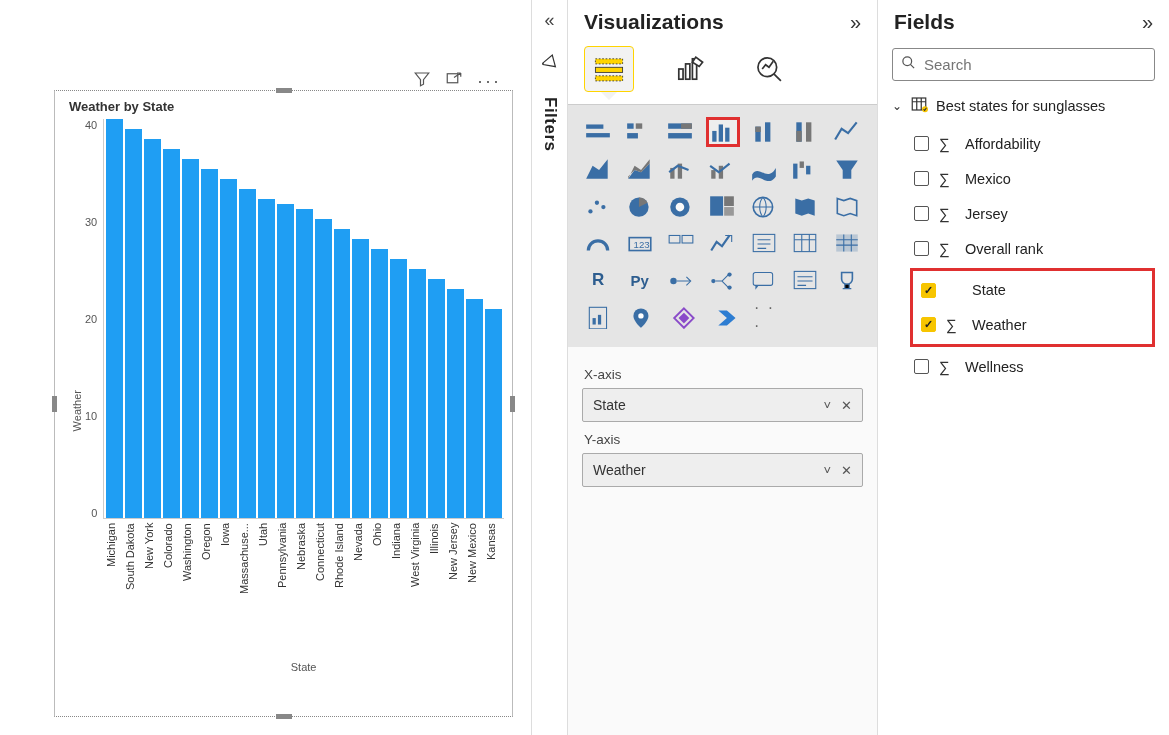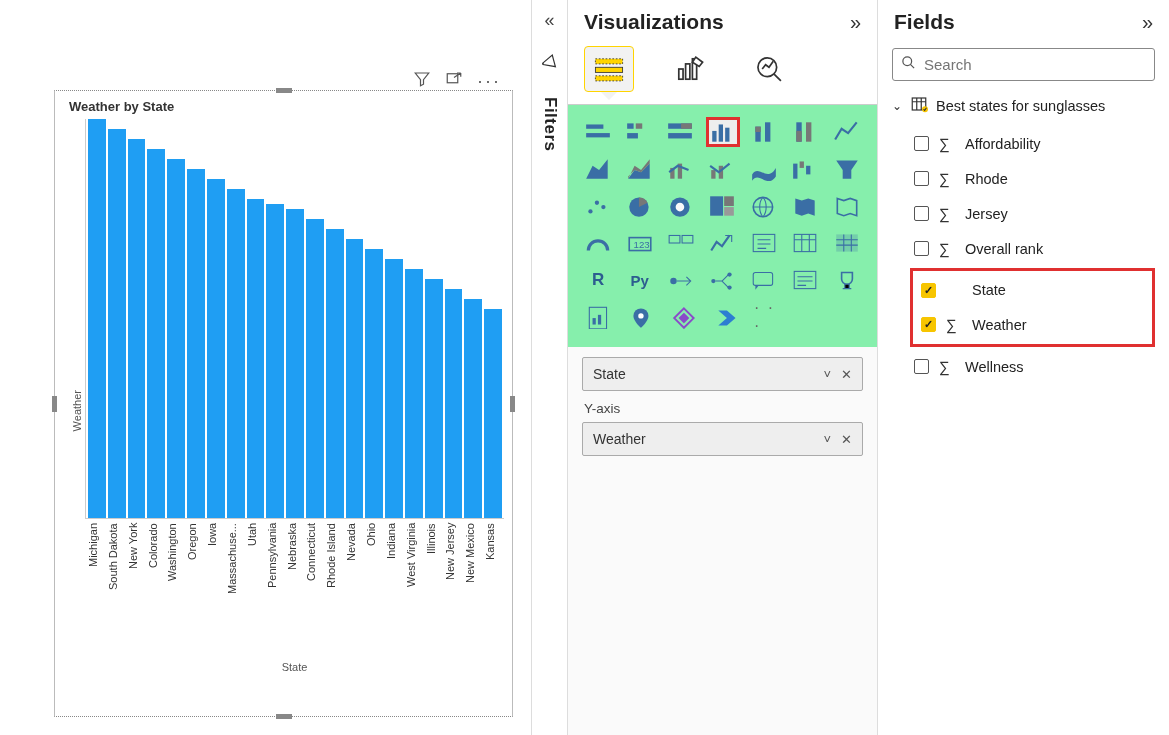--- a/index.html
+++ b/index.html
@@ -38,21 +38,21 @@
   .pane-header { display: flex; justify-content: space-between; align-items: center; padding: 10px 16px 6px 16px; }
   .pane-title { font-size: 21px; font-weight: 600; color: #222; }
   .pane-chev { font-size: 20px; color: #333; }
   .sub-header { padding: 0 16px; font-size: 14px; color: #333; }
   .mode-tabs { display: flex; gap: 30px; padding: 6px 16px 0 16px; align-items: center; }
   .mode-tab { width: 50px; height: 46px; display: flex; align-items: center; justify-content: center; position: relative; }
   .mode-tab.selected { background: #f2f2f2; border: 1px solid #ffd400; border-radius: 4px; }
   .mode-tab.selected::after { content:""; position:absolute; bottom:-9px; left:50%; transform:translateX(-50%); width:0; height:0; border-left:8px solid transparent; border-right:8px solid transparent; border-top:8px solid #f2f2f2; }
   .mode-tab svg { width: 34px; height: 34px; }
 
-  .viz-gallery { border-top: 1px solid #ccc; margin-top: 12px; padding: 12px 14px 8px 14px; background: #86efac; }
+  .viz-gallery { border-top: 1px solid #ccc; margin-top: 12px; padding: 12px 14px 8px 14px; background: #e5e5e5; }
   .viz-row { display: flex; gap: 9px; margin-bottom: 7px; }
   .viz-cell { width: 34px; height: 30px; display: flex; align-items: center; justify-content: center; color: #3a6ea5; }
   .viz-cell svg { width: 28px; height: 24px; }
   .viz-cell.highlight { border: 3px solid #e03030; background: #eee; }
   .viz-cell.py { font-weight: 700; font-size: 15px; color: #2d5d8f; }
   .viz-cell.r { font-weight: 700; font-size: 17px; color: #2d5d8f; }
   .viz-more { color: #666; font-size: 16px; letter-spacing: 2px; align-self: center; }
 
   .wells { padding: 10px 14px; background: #fafafa; flex: 1; }
   .well-label { font-size: 13.5px; color: #444; margin: 10px 0 6px 2px; }
@@ -93,20 +93,27 @@
 
   <div class="viz-container">
     <div class="viz-handle top"></div>
     <div class="viz-handle bottom"></div>
     <div class="viz-handle left"></div>
     <div class="viz-handle right"></div>
 
     <div class="chart-title">Weather by State</div>
     <div class="chart-body">
       <div class="y-axis-label">Weather</div>
+      <div class="y-axis" id="y-axis">
+          <div>40</div>
+          <div>30</div>
+          <div>20</div>
+          <div>10</div>
+          <div>0</div>
+        </div>
       <div class="plot-wrap">
         <div class="plot" id="plot">
             <div class="bar" style="height: 100%;"></div>
             <div class="bar" style="height: 97.5%;"></div>
             <div class="bar" style="height: 95%;"></div>
             <div class="bar" style="height: 92.5%;"></div>
             <div class="bar" style="height: 90%;"></div>
             <div class="bar" style="height: 87.5%;"></div>
             <div class="bar" style="height: 85%;"></div>
             <div class="bar" style="height: 82.5%;"></div>
@@ -434,20 +441,21 @@
         <div class="viz-cell">
           <svg viewBox="0 0 26 22">
             <path d="M4 5h8l8 7-8 7H4l8-7z" fill="#2d7dd2"></path>
           </svg>
         </div>
         <div class="viz-cell viz-more">· · ·</div>
       </div>
     </div>
 
   <div class="wells">
+    <div class="well-label">X-axis</div>
     <div class="well-box">
       <span>State</span>
       <span class="well-actions">
           <span>˅</span>
           <span>✕</span>
         </span>
     </div>
 
     <div class="well-label">Y-axis</div>
     <div class="well-box">
@@ -487,21 +495,21 @@
   </div>
   <div class="field-list" id="fieldlist">
       <div class="field-row">
         <span class="cb"></span>
         <span class="sigma">∑</span>
         <span>Affordability</span>
       </div>
       <div class="field-row">
         <span class="cb"></span>
         <span class="sigma">∑</span>
-        <span>Rhode</span>
+        <span>Mexico</span>
       </div>
       <div class="field-row">
         <span class="cb"></span>
         <span class="sigma">∑</span>
         <span>Jersey</span>
       </div>
       <div class="field-row">
         <span class="cb"></span>
         <span class="sigma">∑</span>
         <span>Overall rank</span>

